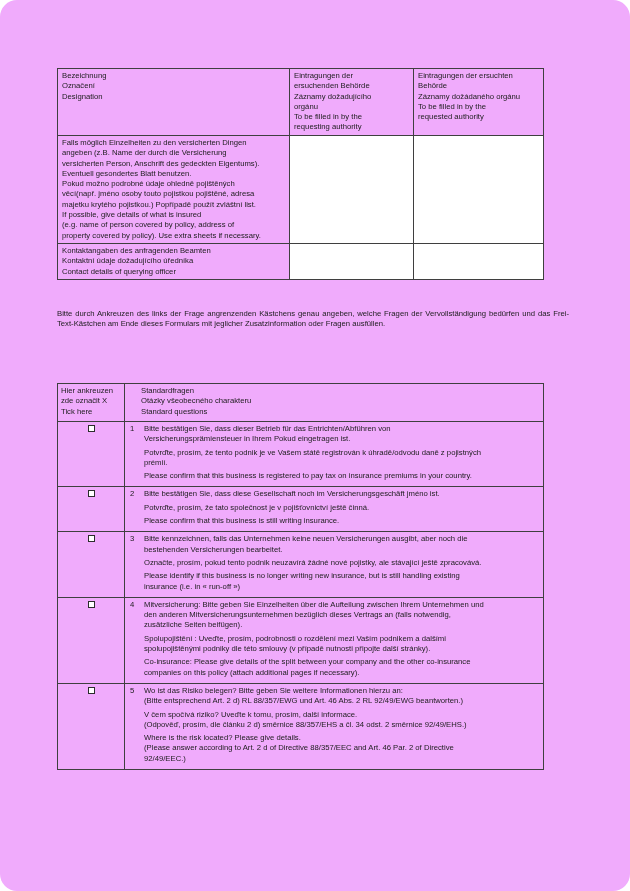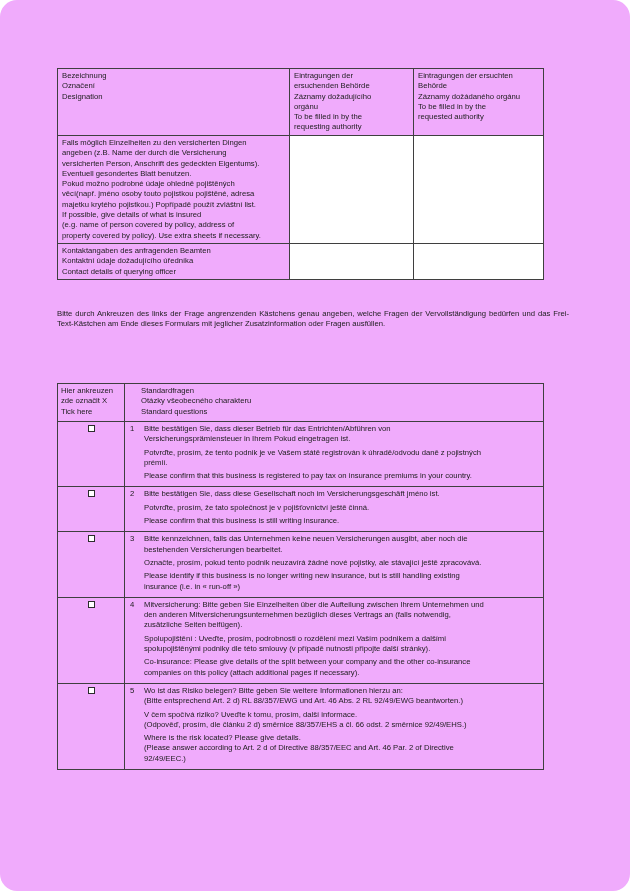--- a/index.html
+++ b/index.html
@@ -207,21 +207,21 @@
 
     <tr class="q-row-5">
       <td class="tick-cell"><span class="checkbox"></span></td>
       <td class="q-cell">
         <div class="q-inner">
           <span class="qnum">5</span>
           <div class="qtext">
             <p>Wo ist das Risiko belegen? Bitte geben Sie weitere Informationen hierzu an:
 (Bitte entsprechend Art. 2 d) RL 88/357/EWG und Art. 46 Abs. 2 RL 92/49/EWG beantworten.)</p>
             <p>V čem spočívá riziko? Uveďte k tomu, prosím, další informace.
-(Odpověď, prosím, dle článku 2 d) směrnice 88/357/EHS a čl. 66 odst. 2 směrnice 92/49/EHS.)</p>
+(Odpověď, prosím, dle článku 2 d) směrnice 88/357/EHS a čl. 34 odst. 2 směrnice 92/49/EHS.)</p>
             <p>Where is the risk located? Please give details.
 (Please answer according to Art. 2 d of Directive 88/357/EEC and Art. 46 Par. 2 of Directive
 92/49/EEC.)</p>
           </div>
         </div>
       </td>
     </tr>
   </tbody>
     </table>
 

